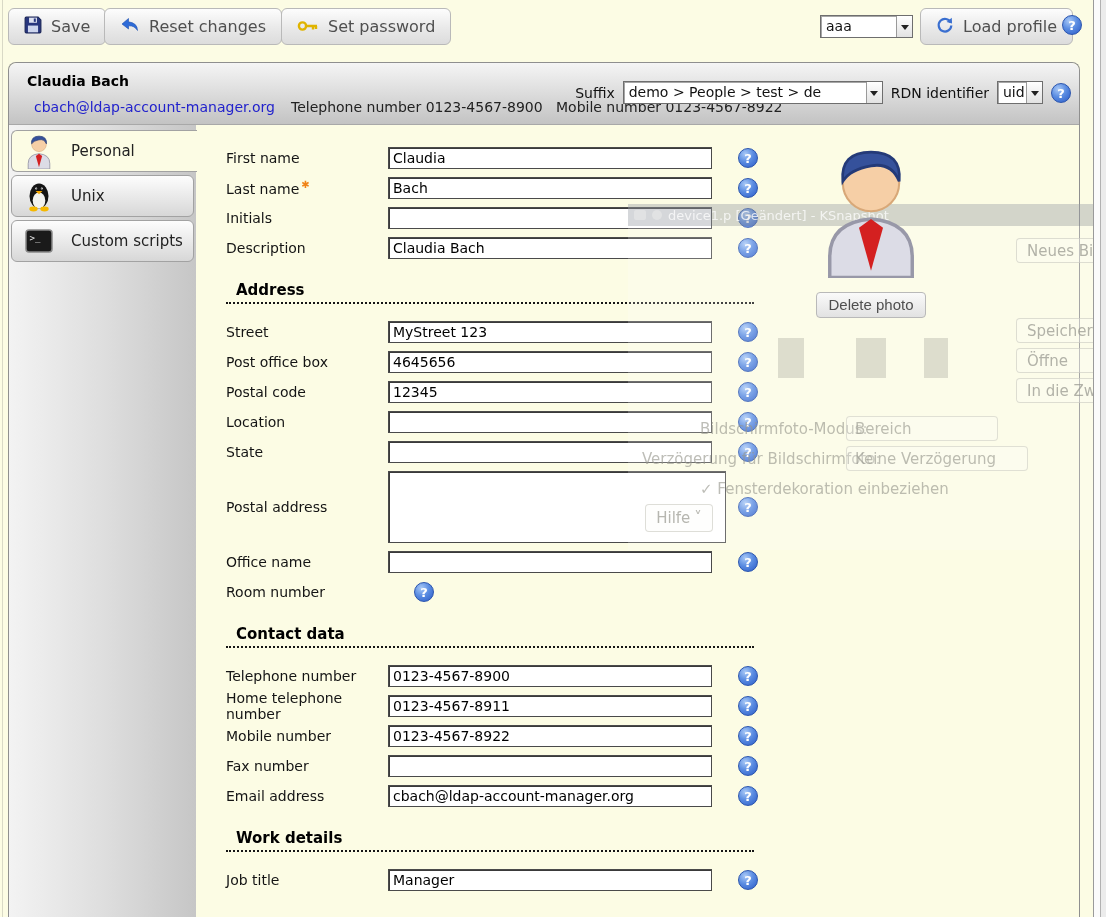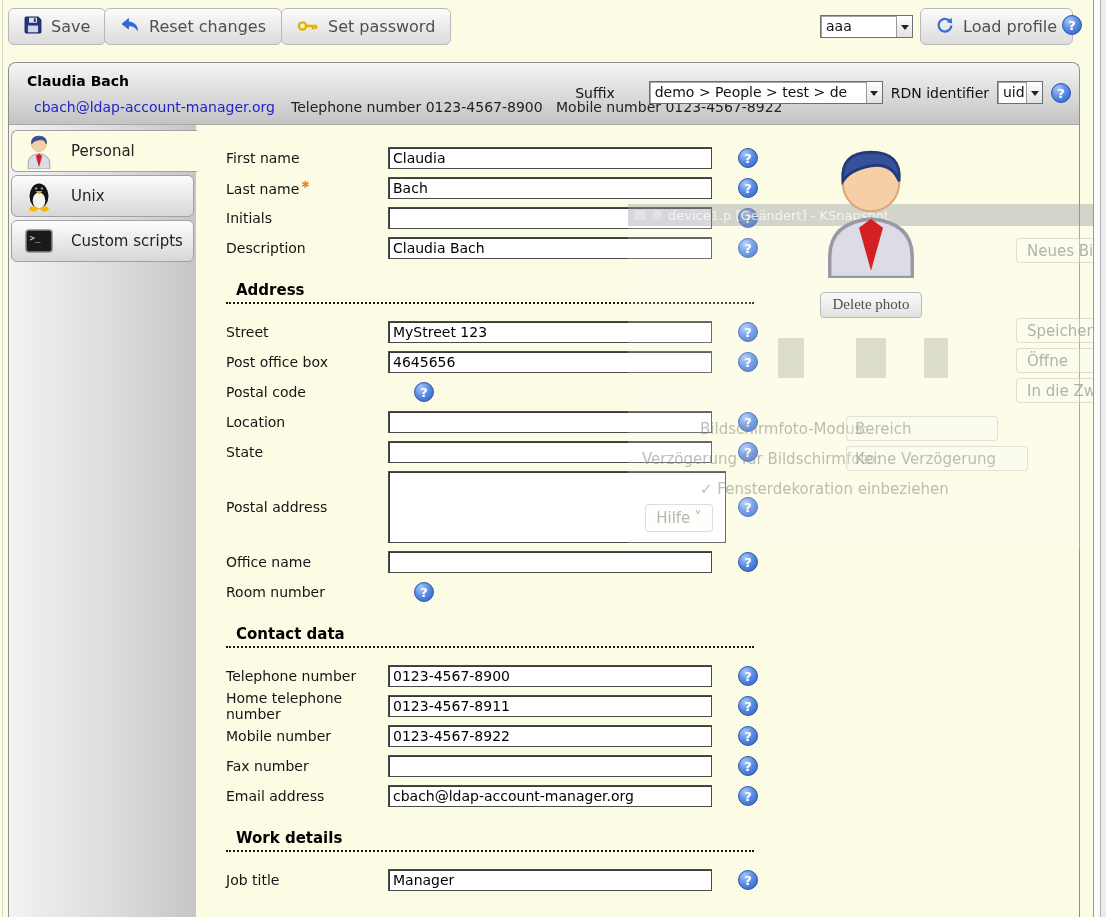--- a/index.html
+++ b/index.html
@@ -56,21 +56,21 @@
   #header-bar {
     position:relative; height:62px;
     background:linear-gradient(#f5f5f5,#c3c3c3);
     border-bottom:1px solid #a8a8a8; border-radius:8px 8px 0 0;
   }
   #hdr-name { position:absolute; left:18px; top:10px; font-size:14px; font-weight:bold; color:#000; }
   #hdr-email { position:absolute; left:25px; top:36px; font-size:14px; color:#2222cc; text-decoration:none; cursor:pointer; }
   #hdr-tel   { position:absolute; left:282px; top:36px; font-size:14px; color:#222; }
   #hdr-mob   { position:absolute; left:547px; top:36px; font-size:14px; color:#222; }
   #hdr-right { position:absolute; right:8px; top:18px; display:flex; align-items:center; gap:8px; font-size:14px; color:#111; }
-  #suffix-select { width:234px;margin-left:26px; }
+  #suffix-select { width:260px; }
   #rdn-select { width:46px; }
   
   #cbody { display:flex; height:calc(100% - 62px); }
   #sidebar {
     width:187px; flex-shrink:0; padding-top:5px;
     background:linear-gradient(90deg,#f3f3f3 0%,#dcdcdc 55%,#c6c6c6 100%);
   }
   .tab {
     position:relative; margin:0 2px 3px 2px; height:42px;
     border:1px solid #a2a2a2; border-radius:6px;
@@ -105,21 +105,21 @@
     margin:18px 0 13px 0; width:528px;
     font-size:15px; font-weight:bold; color:#000;
     padding:0 0 3px 10px; border-bottom:2px dotted #151515;
   }
   
   #photo-box { position:absolute; left:816px; top:140px; z-index:6; width:110px; text-align:center; }
   #photo-box .photo-svg { width:50px; height:62px; }
   #btn-delete-photo {
     margin-top:10px; height:26px; padding:0 11px; font-size:15px; color:#4f4f4f;
     background:linear-gradient(#fafafa,#e2e2e2); border:1px solid #b9b9b9;
-    border-radius:4px; cursor:pointer; font-family:Liberation Serif, serif;
+    border-radius:4px; cursor:pointer; font-family:Liberation Sans, sans-serif;
   }
   
   #ghost { position:absolute; left:628px; top:204px; width:478px; height:346px;
     background:rgba(255,255,255,0.20); z-index:5; pointer-events:none; overflow:visible; }
   .g-titlebar { position:absolute; left:0; top:0; width:478px; height:22px;
     background:rgba(105,110,122,0.28); display:flex; align-items:center; gap:6px; padding-left:6px; }
   .g-ticon { width:12px; height:10px; background:rgba(235,235,235,0.55); border-radius:2px; }
   .g-gear { border-radius:50%; width:10px; }
   .g-title { font-size:13px; color:rgba(252,252,252,0.78); white-space:nowrap; }
   .g-sidebtn { position:absolute; left:388px; width:130px; height:25px;
@@ -270,20 +270,21 @@
             <input type="text" value="MyStreet 123" style="">
             <span class="help">?</span>
           </div>
           <div class="row">
             <span class="flabel"><span>Post office box</span></span>
             <input type="text" value="4645656" style="">
             <span class="help">?</span>
           </div>
           <div class="row">
             <span class="flabel"><span>Postal code</span></span>
+            <input type="text" value="12345" style="">
             <span class="help">?</span>
           </div>
           <div class="row">
             <span class="flabel"><span>Location</span></span>
             <input type="text" style="">
             <span class="help">?</span>
           </div>
           <div class="row">
             <span class="flabel"><span>State</span></span>
             <input type="text" style="">

